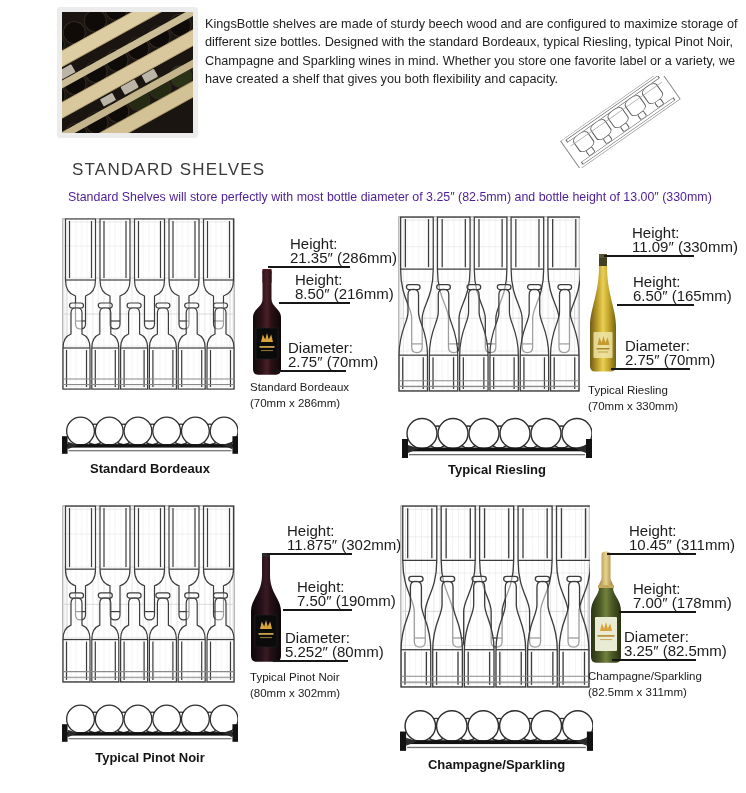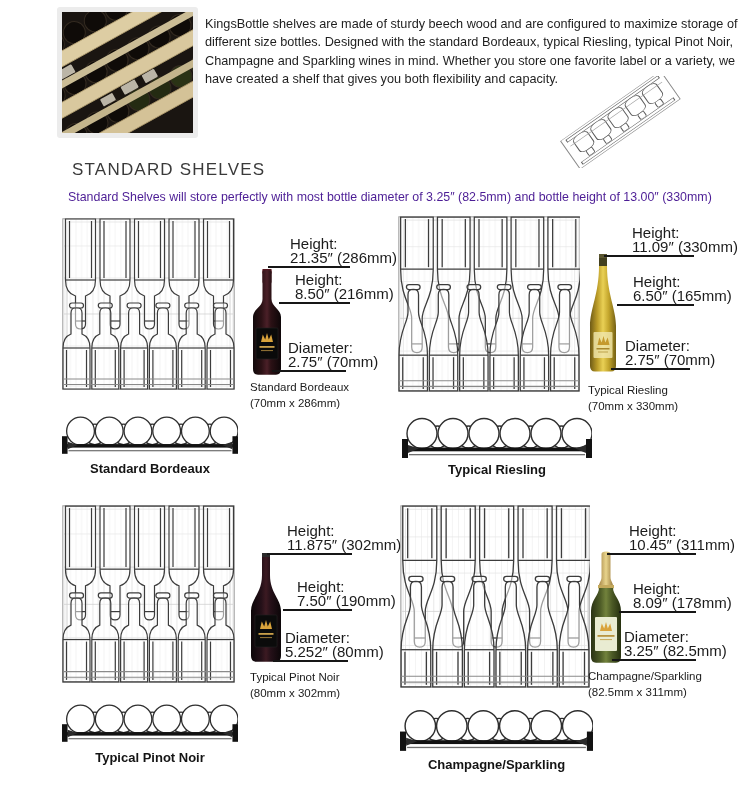--- a/index.html
+++ b/index.html
@@ -371,21 +371,21 @@
     </svg>
   <svg class="abs" style="left:590px;top:551px" width="32" height="113" viewBox="0 0 32 113">
       <use href="#bottleChampagne"></use>
     </svg>
   <div class="abs dim" style="left:607px;top:524px;width:89px;--pad:22px">
     <div class="dim-t">Height:</div>
     <div class="dim-t">10.45″ (311mm)</div>
   </div>
   <div class="abs dim" style="left:619px;top:582px;width:77px;--pad:14px">
     <div class="dim-t">Height:</div>
-    <div class="dim-t">8.09″ (178mm)</div>
+    <div class="dim-t">7.00″ (178mm)</div>
   </div>
   <div class="abs dim" style="left:612px;top:630px;width:84px;--pad:12px">
     <div class="dim-t">Diameter:</div>
     <div class="dim-t">3.25″ (82.5mm)</div>
   </div>
   <div class="abs caption" style="left:588px;top:669px">
     <div>Champagne/Sparkling</div>
     <div>(82.5mm x 311mm)</div>
   </div>
   <svg class="abs" style="left:400px;top:704px" width="193" height="47" viewBox="0 0 190 46">

